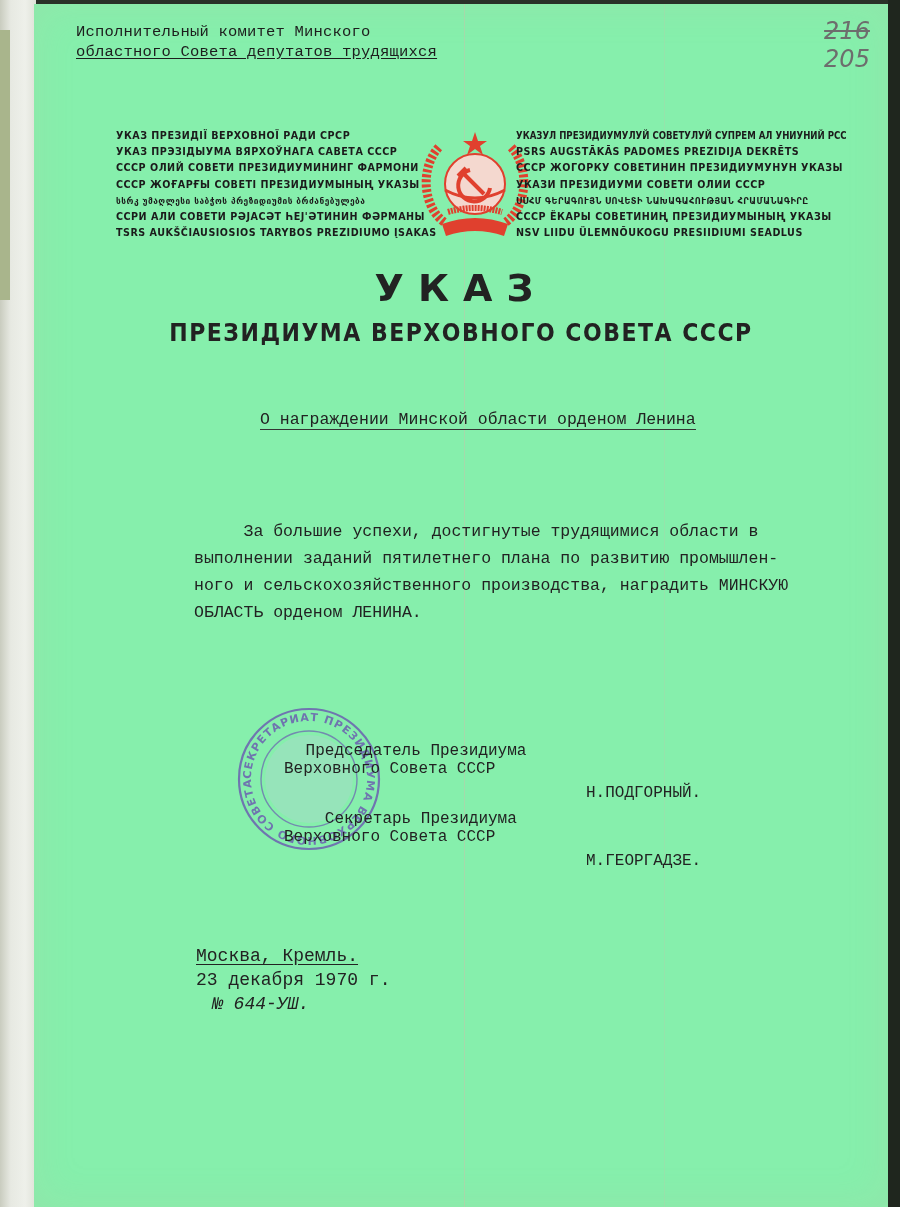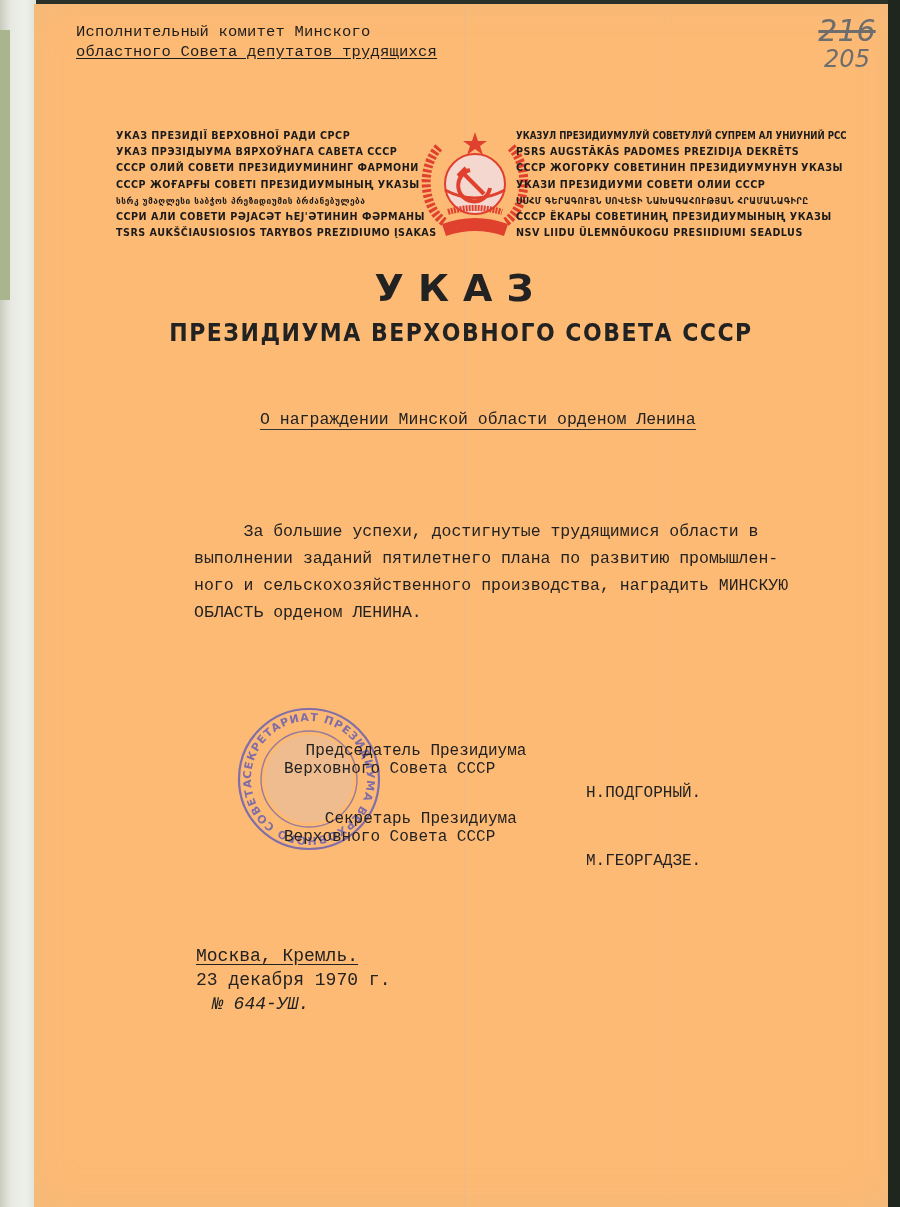--- a/index.html
+++ b/index.html
@@ -12,21 +12,21 @@
     .left-strip {
       position: absolute; left: 0; top: 0; width: 36px; height: 1207px;
       background: linear-gradient(to right, #c9ccbf 0%, #e7e9e2 30%, #eef0ea 70%, #dfe2d8 100%);
     }
     .left-strip .green {
       position: absolute; left: 0; top: 30px; width: 10px; height: 270px;
       background: #a9b58c;
     }
     .page {
       position: absolute; left: 34px; top: 4px; width: 854px; height: 1203px;
-      background: #fdba74;
+      background: #86efac;
       box-shadow: inset 0 0 40px rgba(200,190,160,0.18);
     }
     .fold-line {
       position: absolute; top: 0; height: 100%; width: 1px;
       background: rgba(220,180,170,0.35);
     }
     .right-edge {
       position: absolute; right: 0; top: 0; width: 12px; height: 1207px;
       background: #1f261e;
     }
@@ -37,21 +37,21 @@
       font-size: 15.5px; line-height: 20px; color: #1d1d1d;
       letter-spacing: 0.2px;
     }
     .issuer .u { text-decoration: underline; text-underline-offset: 2px; }
 
     .archive-num {
       right: 6px; top: 14px; width: 70px; text-align: center;
       font-family: "DejaVu Sans", sans-serif;
       font-style: italic; color: #6d6d6d;
     }
-    .archive-num .old { font-size: 30px; text-decoration: line-through; display: block; line-height: 26px; }
+    .archive-num .old { font-size: 24px; text-decoration: line-through; display: block; line-height: 26px; }
     .archive-num .new { font-size: 24px; display: block; line-height: 30px; }
 
     .langs {
       top: 124px;
       font-family: "DejaVu Sans", sans-serif;
       font-weight: bold; font-size: 9.6px; line-height: 16.2px;
       color: #1b1b1b; letter-spacing: 0.5px;
       white-space: nowrap;
     }
     .langs.left { left: 82px; width: 302px; }

